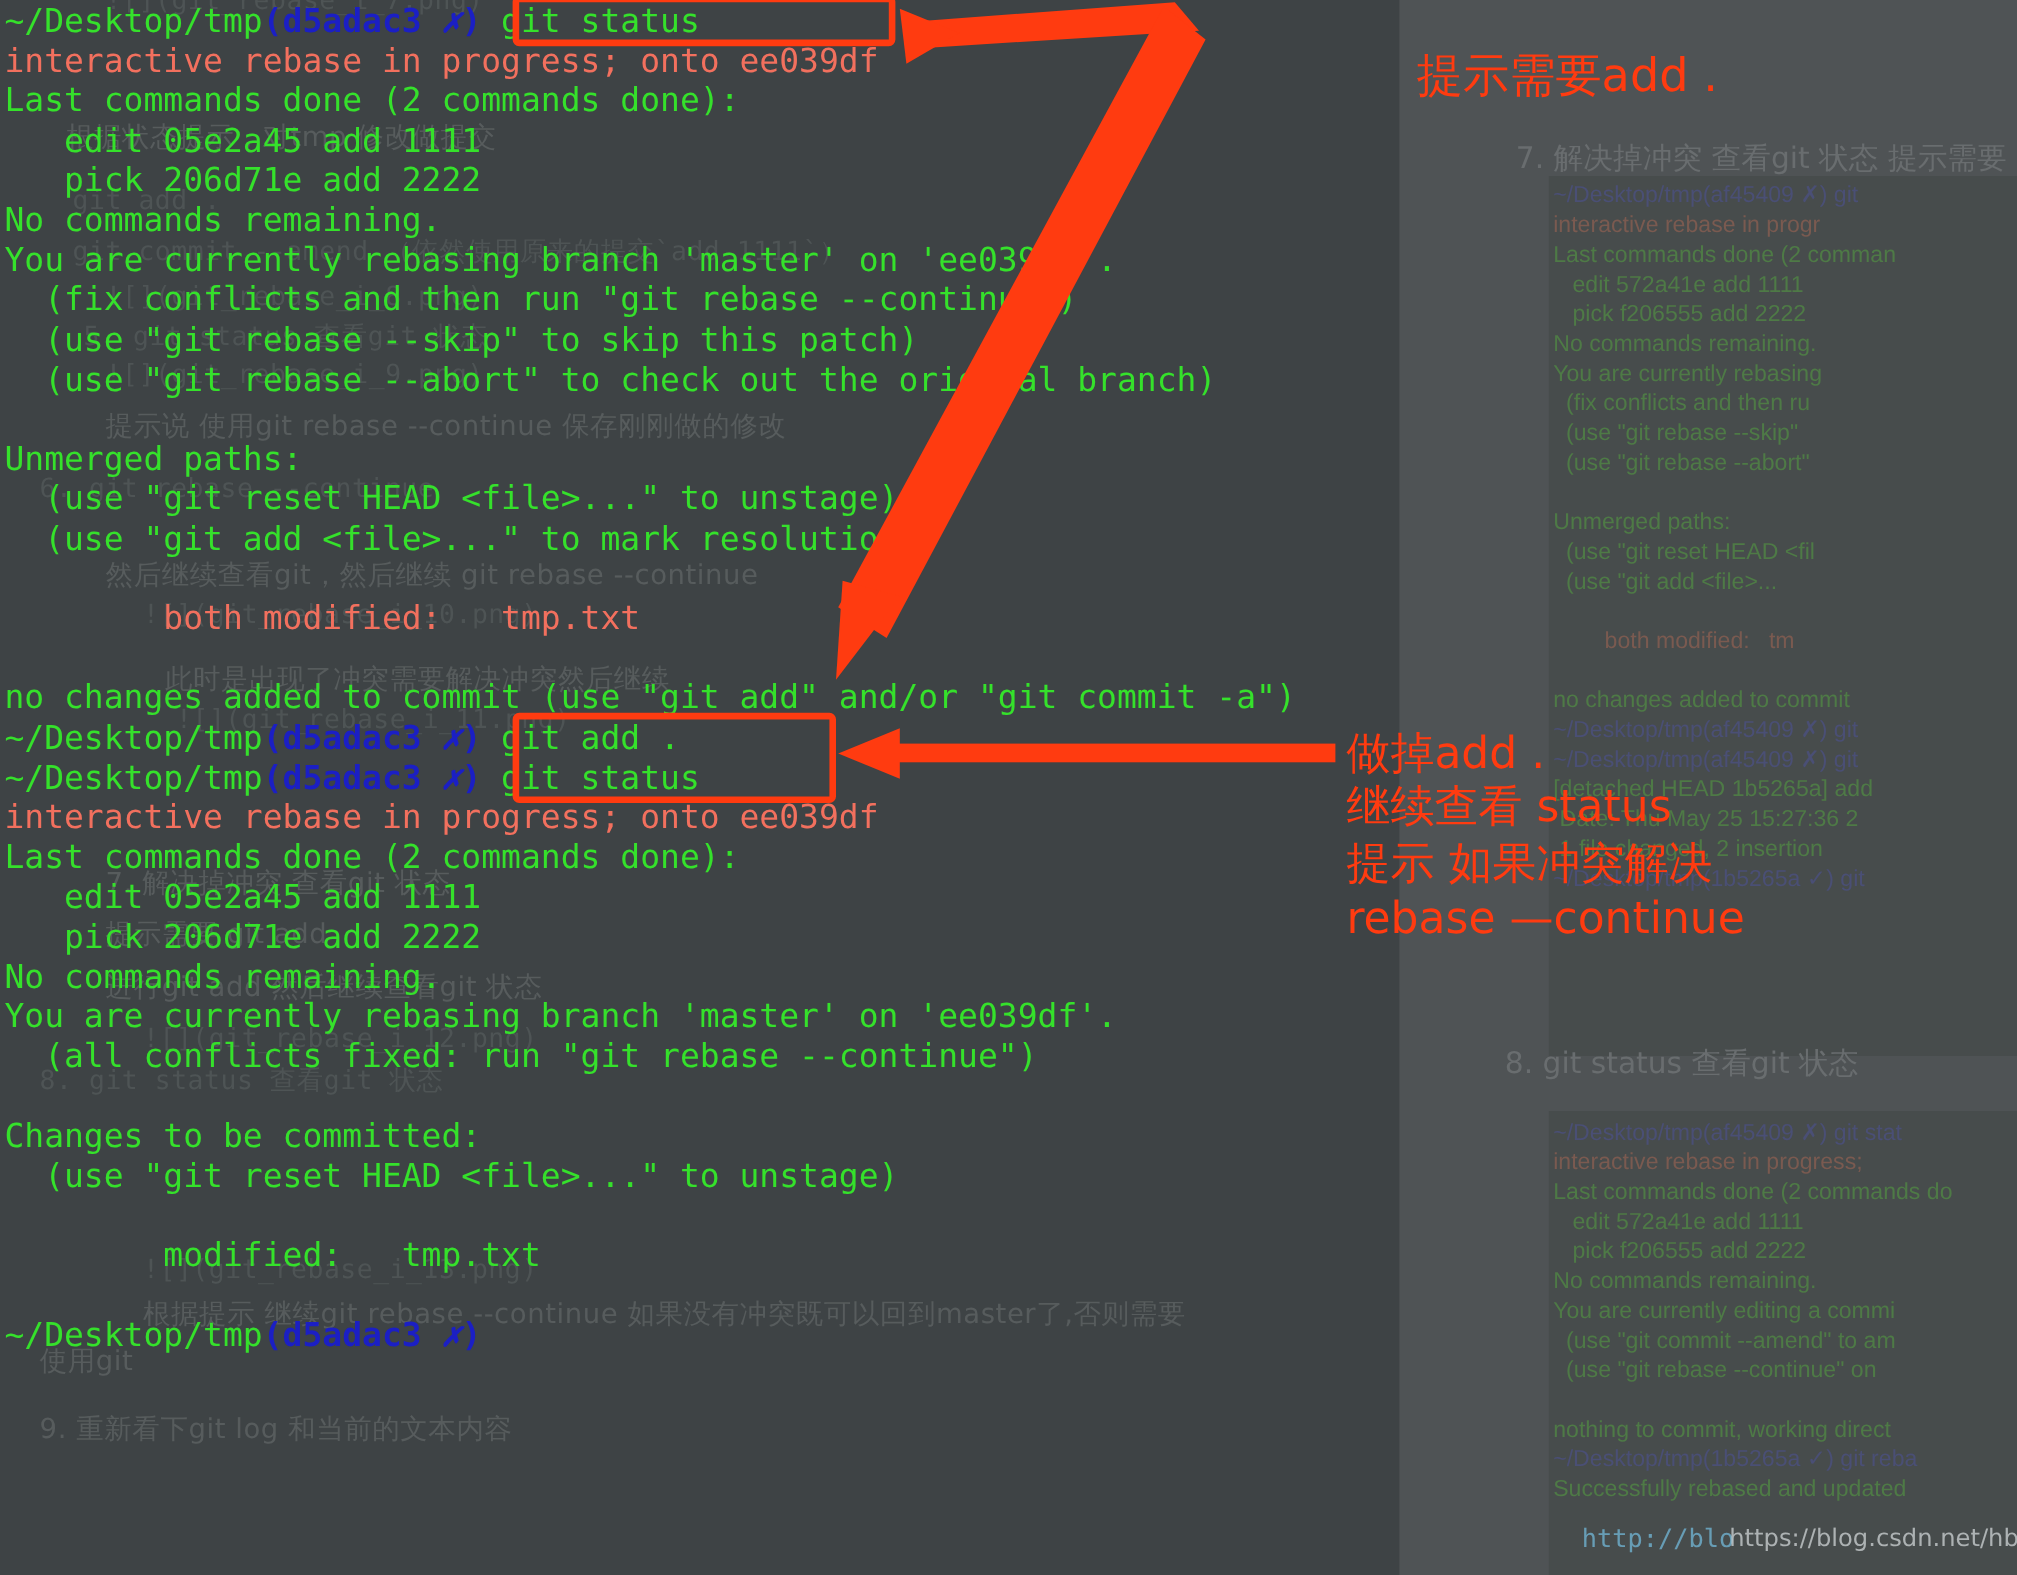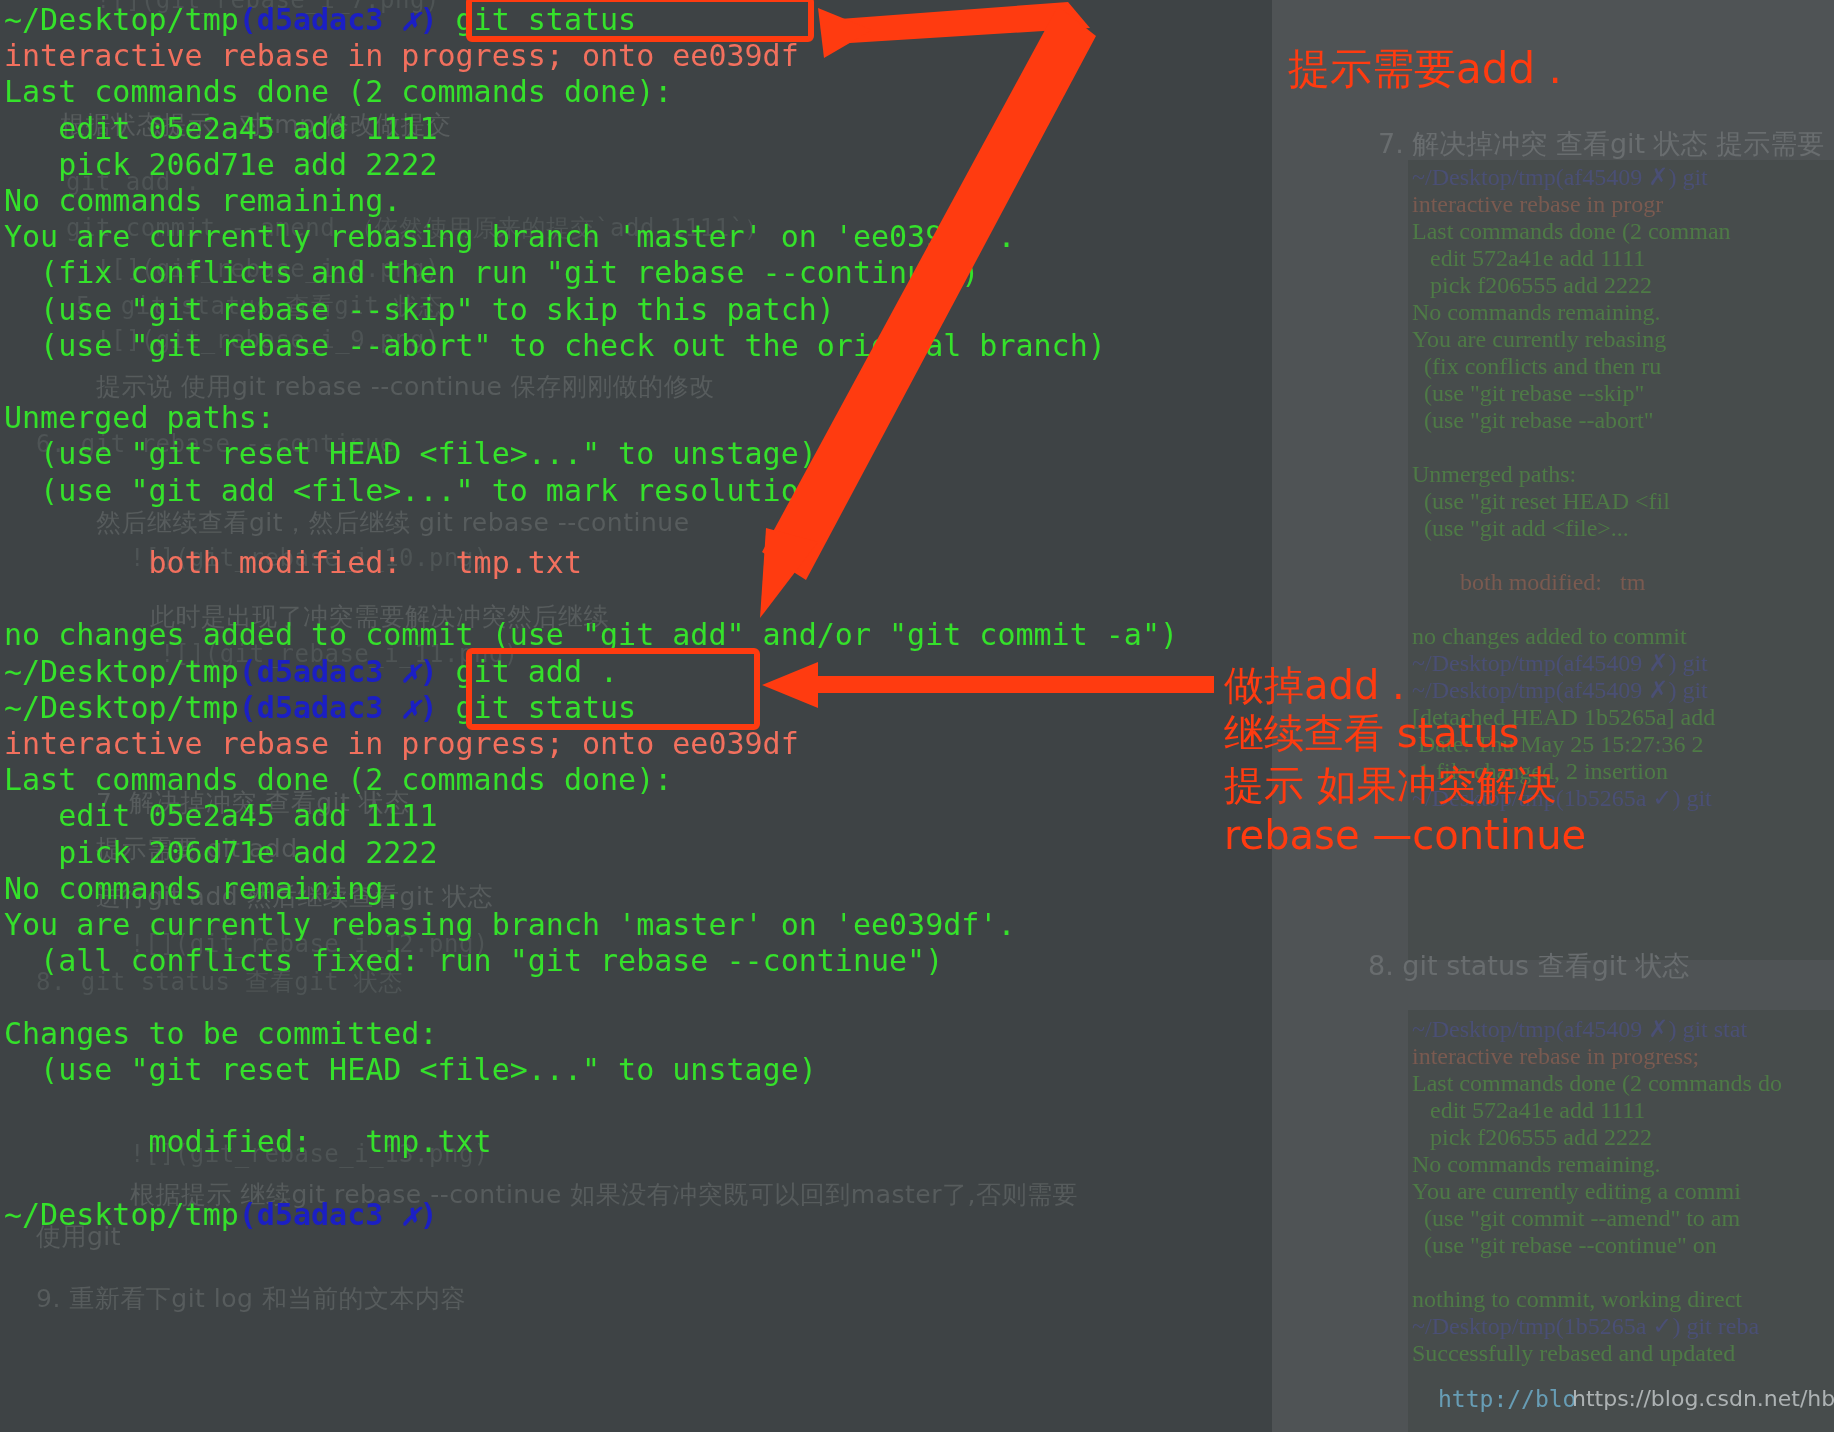--- a/index.html
+++ b/index.html
@@ -46,22 +46,22 @@
   
   .blog-head{
     position:absolute;
     font-family:"DejaVu Sans","Liberation Sans",sans-serif;
     color:#696d6f;
     font-size:27px;
     white-space:pre;
   }
   .blog-code{
     position:absolute;
-    font-family:Liberation Serif, serif;
-    font-size:24px;
+    font-family:Liberation Sans, sans-serif;
+    font-size:21px;
     line-height:27px;
     white-space:pre;
     color:#4d6b4a;
   }
   .bc-green{color:#4e7a46;}
   .bc-salmon{color:#7a5a50;}
   .bc-blue{color:#4a4f75;}
   .redbox{
     position:absolute;
     border:6px solid #ff3b10;

